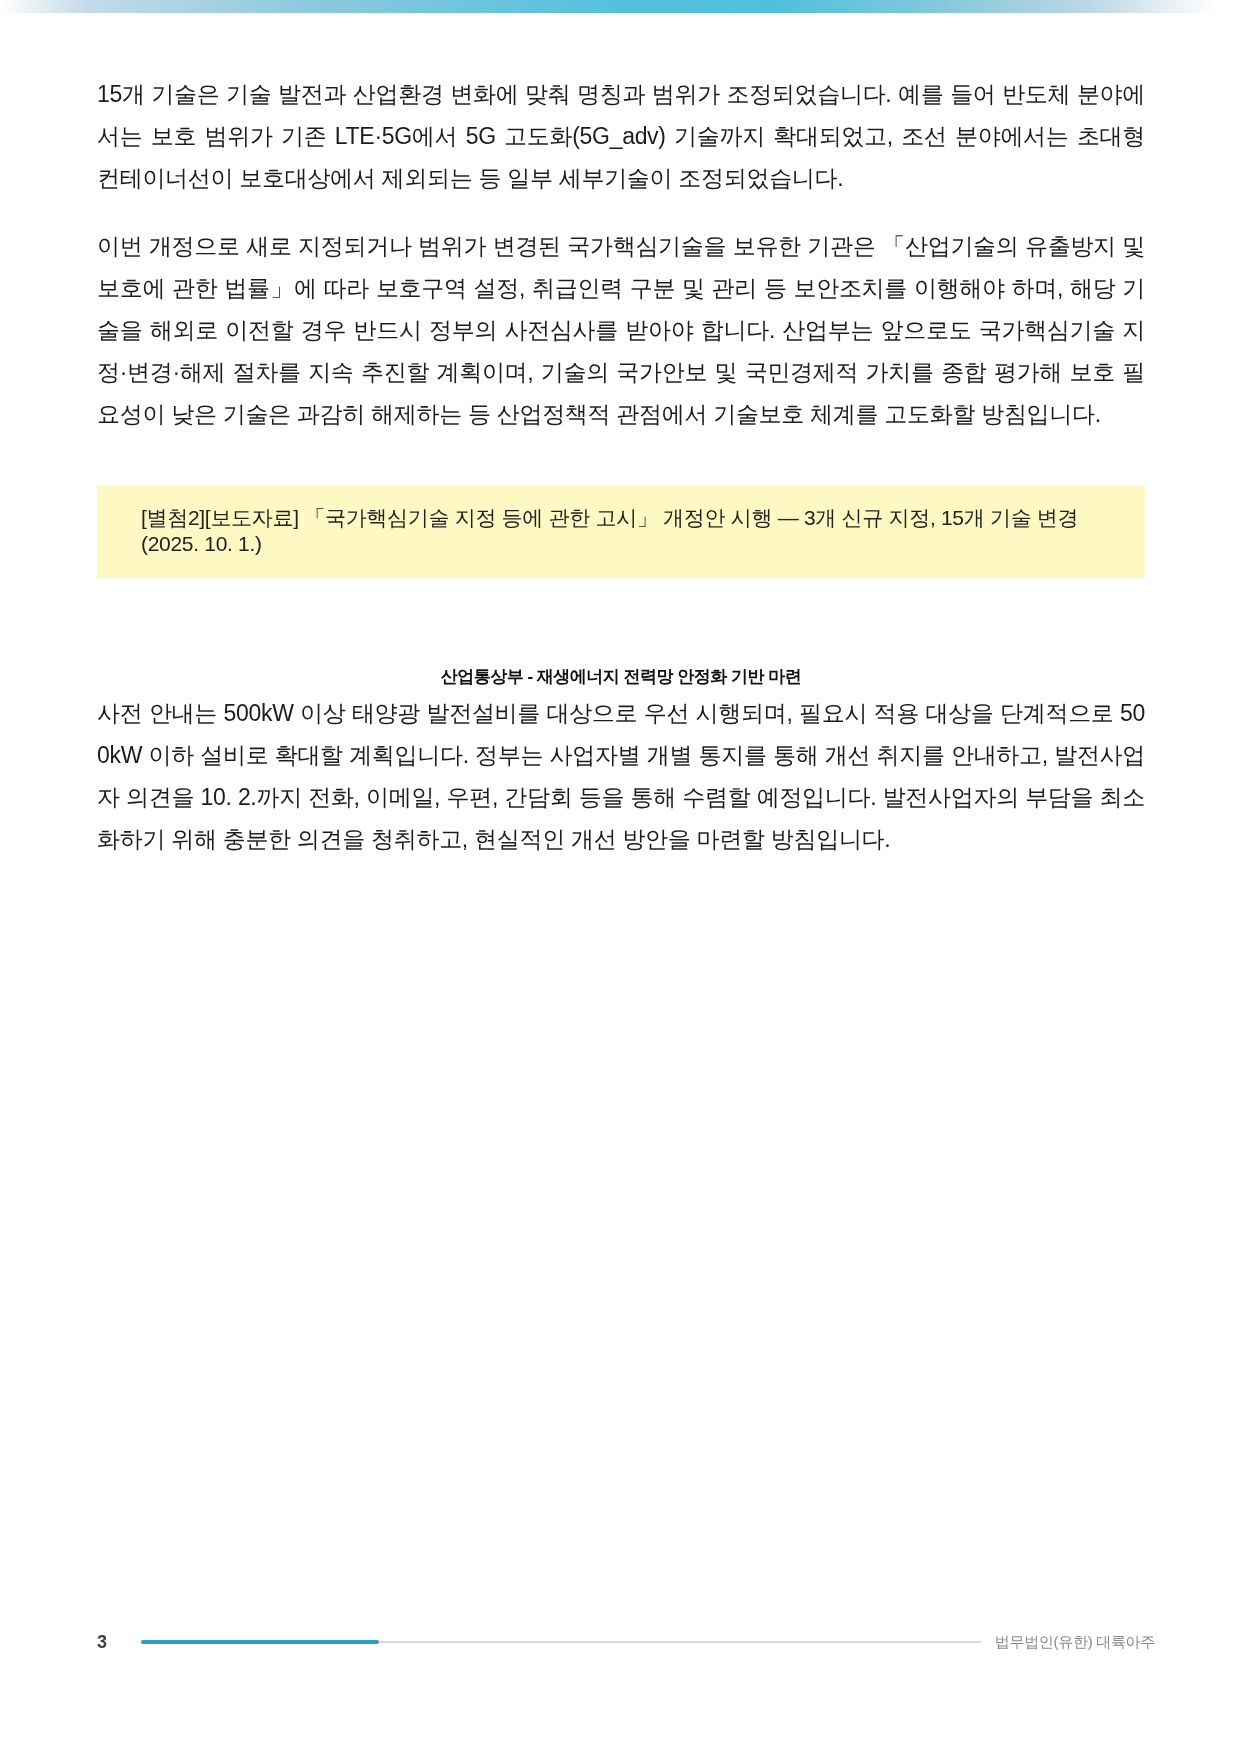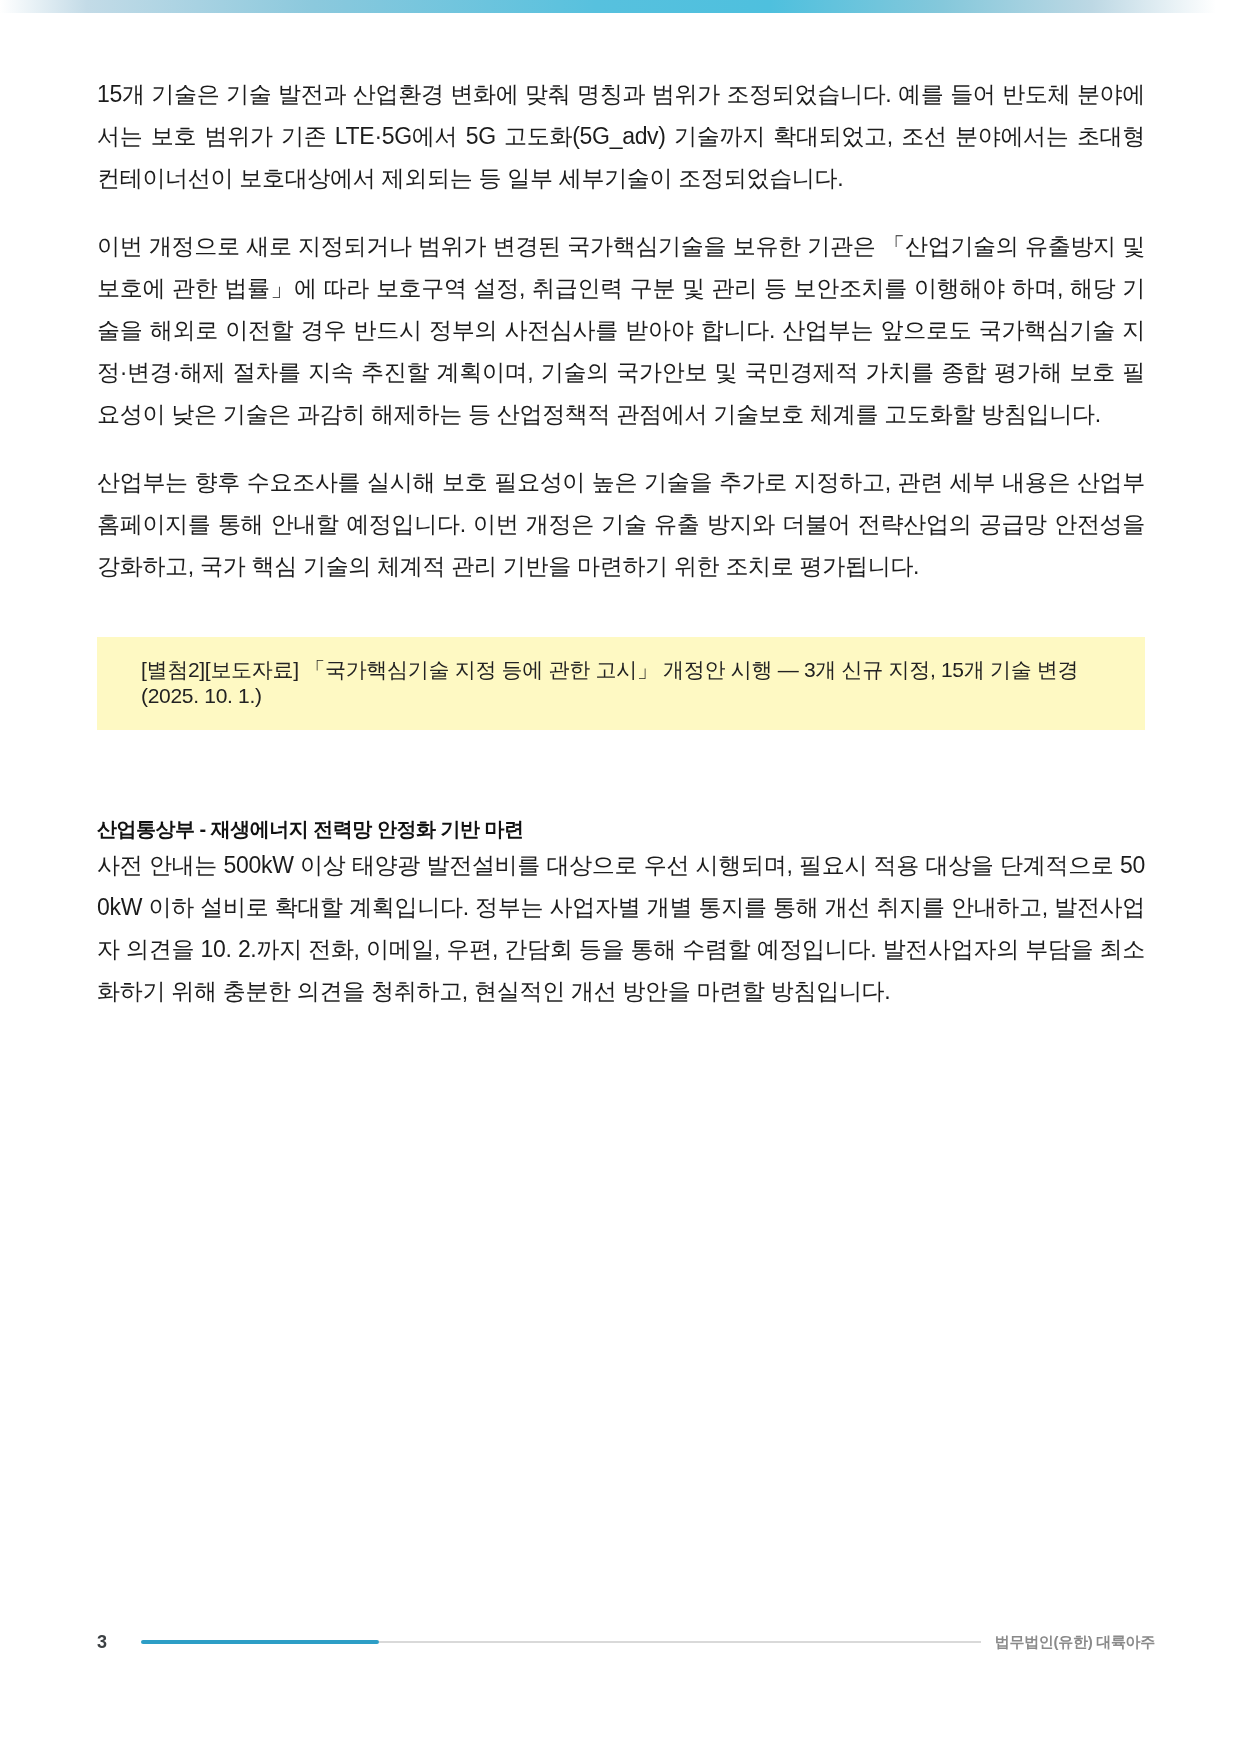--- a/index.html
+++ b/index.html
@@ -50,25 +50,26 @@
     background: #fef9c3;
     padding: 20px 44px 21px 44px;
     font-size: 21px;
     line-height: 26px;
     letter-spacing: -0.3px;
     color: #222222;
     word-break: break-all;
   }
   h2.section-heading {
     margin: 84px 0 0 0;
-    font-size: 20px;
+    font-size: 17px;
     line-height: 30px;
     letter-spacing: -0.5px;
     font-weight: bold;
     color: #111111;
+    text-align: center;
   }
   .section-body p.body-par:first-child {
     margin-top: 37px;
   }
   footer.page-footer {
     position: absolute;
     left: 97px;
     right: 86px;
     top: 1630px;
     height: 24px;
@@ -98,33 +99,31 @@
     flex: 1;
     height: 2px;
     background: #d9d9d9;
   }
   .footer-brand {
     margin-left: 14px;
     font-size: 15px;
     letter-spacing: -0.3px;
     color: #8a8a8a;
     white-space: nowrap;
-    font-weight: bold;
   }
 </style>
 </head>
 <body>
 
 <div class="accent-bar"></div>
 
 <main class="content">
   <section>
     <p class="body-par">15개 기술은 기술 발전과 산업환경 변화에 맞춰 명칭과 범위가 조정되었습니다. 예를 들어 반도체 분야에서는 보호 범위가 기존 LTE·5G에서 5G 고도화(5G_adv) 기술까지 확대되었고, 조선 분야에서는 초대형 컨테이너선이 보호대상에서 제외되는 등 일부 세부기술이 조정되었습니다.</p>
     <p class="body-par">이번 개정으로 새로 지정되거나 범위가 변경된 국가핵심기술을 보유한 기관은 「산업기술의 유출방지 및 보호에 관한 법률」에 따라 보호구역 설정, 취급인력 구분 및 관리 등 보안조치를 이행해야 하며, 해당 기술을 해외로 이전할 경우 반드시 정부의 사전심사를 받아야 합니다. 산업부는 앞으로도 국가핵심기술 지정·변경·해제 절차를 지속 추진할 계획이며, 기술의 국가안보 및 국민경제적 가치를 종합 평가해 보호 필요성이 낮은 기술은 과감히 해제하는 등 산업정책적 관점에서 기술보호 체계를 고도화할 방침입니다.</p>
-    <p class="body-par">산업부는 향후 수요조사를 실시해 보호 필요성이 높은 기술을 추가로 지정하고, 관련 세부 내용은 산업부 홈페이지를 통해 안내할 예정입니다. 이번 개정은 기술 유출 방지와 더불어 전략산업의 공급망 안전성을 강화하고, 국가 핵심 기술의 체계적 관리 기반을 마련하기 위한 조치로 평가됩니다.</p>
     <div class="attachment-box">
       <span>[별첨2][보도자료] 「국가핵심기술 지정 등에 관한 고시」 개정안 시행 — 3개 신규 지정, 15개 기술 변경 (2025. 10. 1.)</span>
     </div>
   </section>
 
   <section class="section-body">
     <h2 class="section-heading">산업통상부 - 재생에너지 전력망 안정화 기반 마련</h2>
     <p class="body-par">사전 안내는 500kW 이상 태양광 발전설비를 대상으로 우선 시행되며, 필요시 적용 대상을 단계적으로 500kW 이하 설비로 확대할 계획입니다. 정부는 사업자별 개별 통지를 통해 개선 취지를 안내하고, 발전사업자 의견을 10. 2.까지 전화, 이메일, 우편, 간담회 등을 통해 수렴할 예정입니다. 발전사업자의 부담을 최소화하기 위해 충분한 의견을 청취하고, 현실적인 개선 방안을 마련할 방침입니다.</p>
   </section>
 </main>

